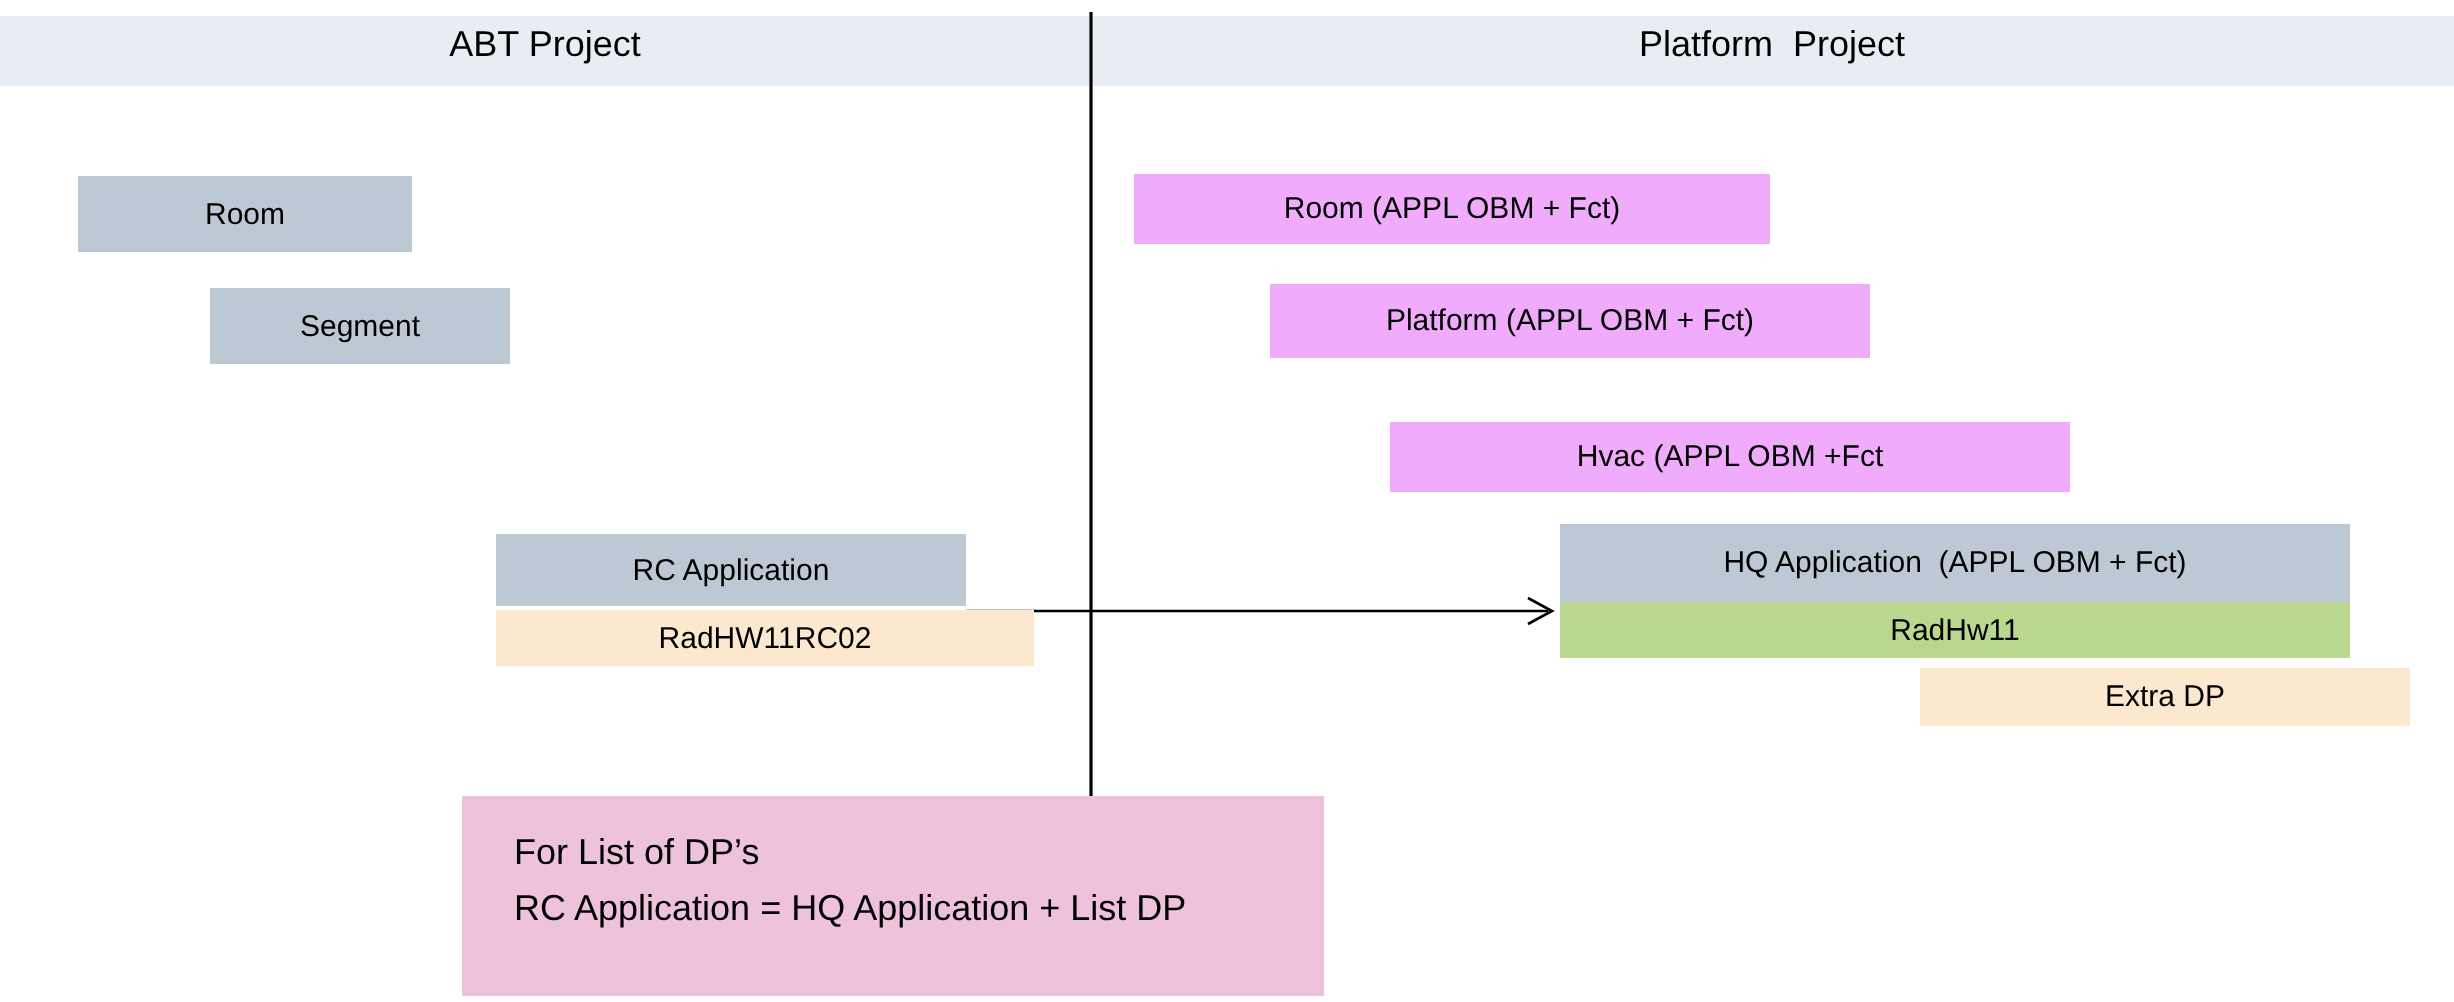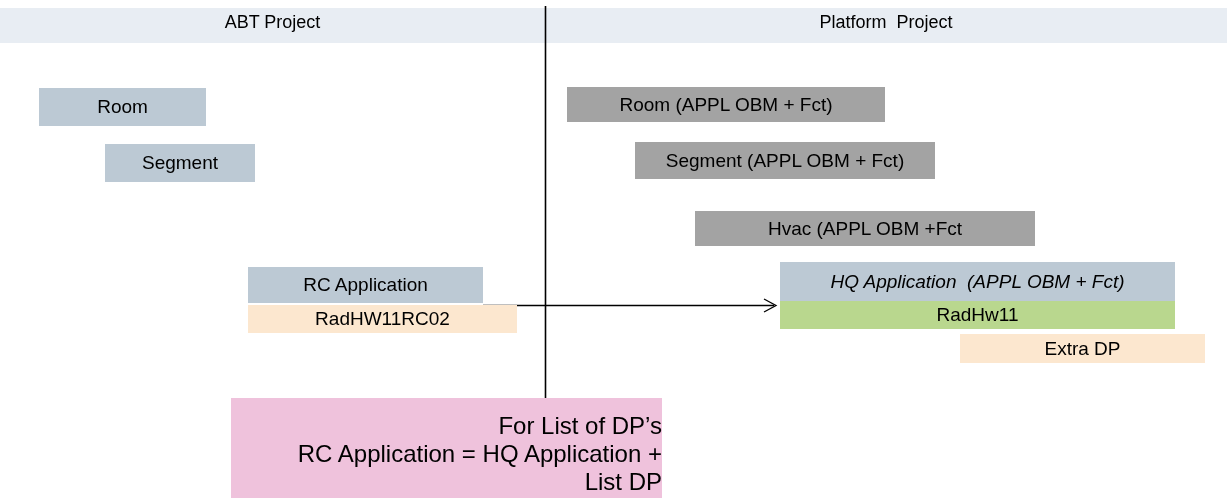--- a/index.html
+++ b/index.html
@@ -31,51 +31,51 @@
     color: #000000;
   }
   .htitle.left  { left: 0;     width: 545px; }
   .htitle.right { left: 545px; width: 682px; }
 
   .box {
     position: absolute;
     display: flex;
     align-items: center;
     justify-content: center;
-    font-size: 19px;
+    font-size: 15px;
     white-space: pre;
     color: #000000;
   }
   .blue  { background: #bcc9d4; }
-  .green-light { background: #a3a3a3; }
+  .green-light { background: #f0abfc; }
   .green { background: #b9d78e; }
   .peach { background: #fce7cf; }
 
   
   .b-room-abt    { left: 39px;  top: 88px;  width: 167px; height: 38px; }
   .b-segment-abt { left: 105px; top: 144px; width: 150px; height: 38px; }
   .b-hvac-abt    { left: 160px; top: 205px; width: 158px; height: 38px; }
   .b-rcapp-abt   { left: 248px; top: 267px; width: 235px; height: 36px; }
   .b-radhw-abt   { left: 248px; top: 305px; width: 269px; height: 28px; }
 
   
   .b-room-pf    { left: 567px; top: 87px;  width: 318px; height: 35px; }
   .b-segment-pf { left: 635px; top: 142px; width: 300px; height: 37px; }
   .b-hvac-pf    { left: 695px; top: 211px; width: 340px; height: 35px; }
-  .b-hqapp-pf   { left: 780px; top: 262px; width: 395px; height: 39px; font-style: italic; }
+  .b-hqapp-pf   { left: 780px; top: 262px; width: 395px; height: 39px; }
   .b-radhw-pf   { left: 780px; top: 301px; width: 395px; height: 28px; }
   .b-extradp-pf { left: 960px; top: 334px; width: 245px; height: 29px; }
 
   .note-box {
     position: absolute;
     left: 231px; top: 398px;
     width: 431px; height: 100px;
     background: #efc2dc;
-    text-align: right;
-    font-size: 24px;
+    text-align: left;
+    font-size: 18px;
     padding-top: 14px;
     box-sizing: border-box;
     line-height: 28px;
     color: #000000;
     padding-left: 26px;
   }
 
   .lines {
     position: absolute;
     left: 0; top: 0;
@@ -97,21 +97,21 @@
     <line x1="483" y1="305.5" x2="774" y2="305.5" stroke="#000000" stroke-width="1.3"></line>
     <path d="M764,299 L776,305.5 L764,312" fill="none" stroke="#000000" stroke-width="1.3"></path>
   </svg>
 
   <div class="box blue b-room-abt">Room</div>
   <div class="box blue b-segment-abt">Segment</div>
   <div class="box blue b-rcapp-abt">RC Application</div>
   <div class="box peach b-radhw-abt">RadHW11RC02</div>
 
   <div class="box green-light b-room-pf">Room (APPL OBM + Fct)</div>
-  <div class="box green-light b-segment-pf">Segment (APPL OBM + Fct)</div>
+  <div class="box green-light b-segment-pf">Platform (APPL OBM + Fct)</div>
   <div class="box green-light b-hvac-pf">Hvac (APPL OBM +Fct</div>
   <div class="box blue b-hqapp-pf">HQ Application  (APPL OBM + Fct)</div>
   <div class="box green b-radhw-pf">RadHw11</div>
   <div class="box peach b-extradp-pf">Extra DP</div>
 
   <div class="note-box">
     <div>For List of DP’s</div>
     <div>RC Application = HQ Application + List DP</div>
   </div>
 

